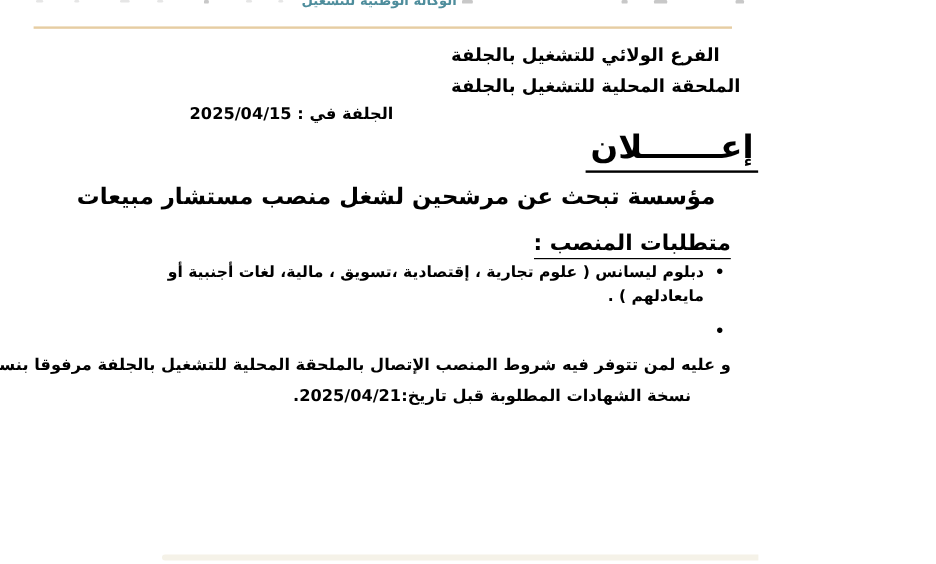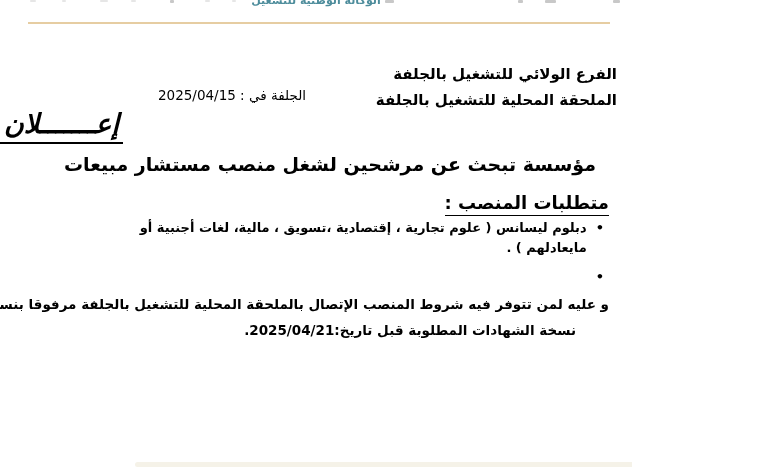--- a/index.html
+++ b/index.html
@@ -13,27 +13,27 @@
   .frag.light { opacity:.25; }
   .frag.dark  { opacity:.55; height:3px; }
 
   
   .logo { position:absolute; top:-6px; left:0; right:0; text-align:center; }
   .logo-ar { font-size:11px; line-height:13px; letter-spacing:1px; color:#4e8d9c; font-weight:bold; direction:rtl; }
   .logo-fr { font-size:10.5px; line-height:12px; color:#4e8d9c; }
 
   .divider { position:absolute; top:22px; left:28px; right:22px; height:2px; background:#e6cda2; }
 
-  .office { position:absolute; top:33px; right:15px; direction:rtl; text-align:right;
-            font-weight:bold; font-size:15px; line-height:26px;margin-top:28px; }
+  .office { position:absolute; top:33px; right:15px; direction:rtl; text-align:left;
+            font-weight:bold; font-size:15px; line-height:26px; }
 
   .date-line { position:absolute; top:87px; left:158px; direction:rtl;
-               font-weight:normal; font-size:13.5px; }
+               font-weight:bold; font-size:13.5px; }
 
-  .title-wrap { position:absolute; top:108px; left:0; right:0; text-align:left; direction:rtl;font-style:italic; }
+  .title-wrap { position:absolute; top:108px; left:12px; right:0; text-align:right; direction:rtl; }
   .title-text { display:inline-block; font-size:27px; font-weight:bold;
                 border-bottom:2px solid #000; padding:0 4px 3px 4px; }
 
   .subtitle { position:absolute; top:153px; left:0; right:0; text-align:center; direction:rtl;
               font-weight:bold; font-size:19px;padding-left:28px; }
 
   .req-heading-wrap { position:absolute; top:192px; right:23px; direction:rtl; }
   .req-heading { display:inline-block; font-weight:bold; font-size:18px;
                  border-bottom:1.5px solid #000; padding-bottom:2px; }
 

